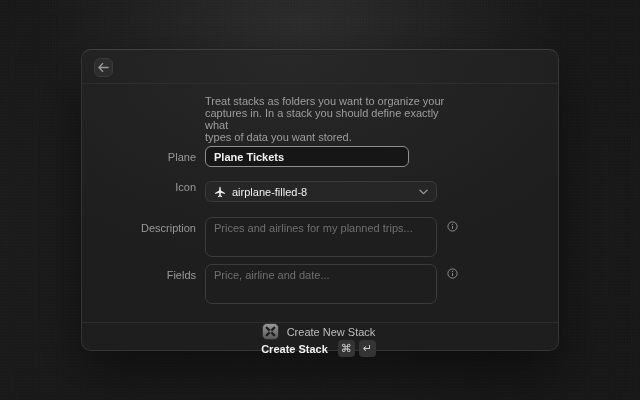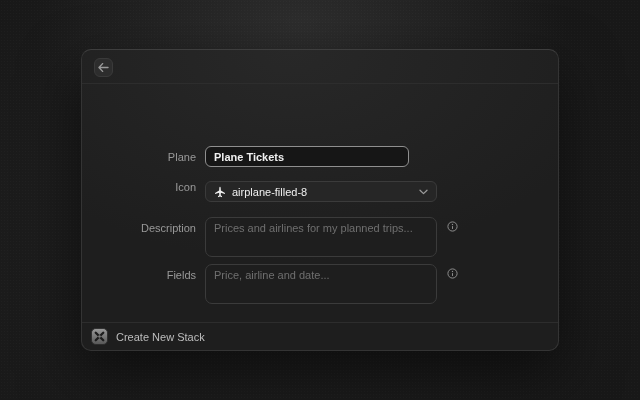--- a/index.html
+++ b/index.html
@@ -115,20 +115,21 @@
   .textarea::placeholder { color: #6f6f6f; }
 
   .info-badge { margin-left: 10px; margin-top: 4px; display: flex; }
 
   .modal-footer {
     position: absolute; left: 0; right: 0; bottom: 0; height: 28px;
     border-top: 1px solid #2d2d2d;
     display: flex; align-items: center;
     padding: 0 12px 0 9px;
     border-radius: 0 0 10px 10px;
+    flex-direction: column;
   }
   .footer-left { display: flex; align-items: center; gap: 8px; flex: 1; }
   .footer-app-title { font-size: 11px; color: #bdbdbd; }
   .footer-right { display: flex; align-items: center; gap: 4px; }
   .footer-action {
     font-size: 11px; font-weight: 700; color: #f2f2f2;
     margin-right: 6px;
     cursor: pointer;
   }
   .keycap {
@@ -148,20 +149,23 @@
 <div class="modal">
 
   <div class="modal-header">
     <div class="back-btn">
       <svg width="11" height="9" viewBox="0 0 11 9">
         <path d="M4.6 0.6 L1 4.5 L4.6 8.4 M1.2 4.5 H10" fill="none" stroke="#9a9a9a" stroke-width="1.4" stroke-linecap="round" stroke-linejoin="round"></path>
       </svg>
     </div>
   </div>
 
+  <p class="intro">Treat stacks as folders you want to organize your
+captures in. In a stack you should define exactly what
+types of data you want stored.</p>
 
   <div class="form-row row-name">
     <label class="row-label">Plane</label>
     <input class="text-input" type="text" value="Plane Tickets" style="">
   </div>
 
   <div class="form-row row-icon">
     <label class="row-label">Icon</label>
     <div class="select">
       <span class="plane">
@@ -212,15 +216,20 @@
               <stop offset="1" stop-color="#565656"></stop>
             </linearGradient>
           </defs>
           <rect x="0.5" y="0.5" width="18" height="18" rx="5" fill="url(#logograd)" stroke="#2a2a2a"></rect>
           <path d="M5.3 5.3 L13.7 13.7 M13.7 5.3 L5.3 13.7" stroke="#1d1d1d" stroke-width="2.6" stroke-linecap="round"></path>
           <circle cx="9.5" cy="9.5" r="1.4" fill="#7d7d7d"></circle>
         </svg>
       </span>
       <span class="footer-app-title">Create New Stack</span>
     </div>
+    <div class="footer-right">
+      <span class="footer-action">Create Stack</span>
+      <span class="keycap">⌘</span>
+      <span class="keycap">↵</span>
+    </div>
   </div>
 
 </div>
 
 </body></html>

